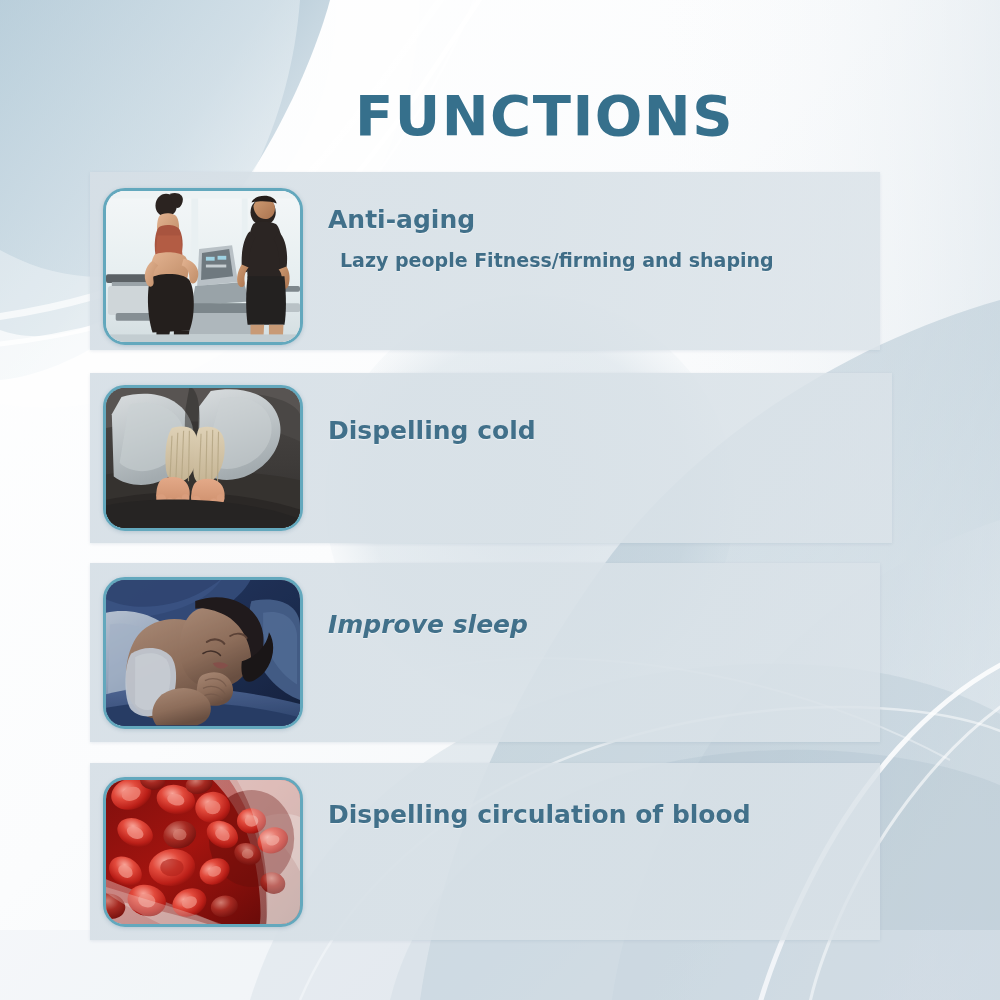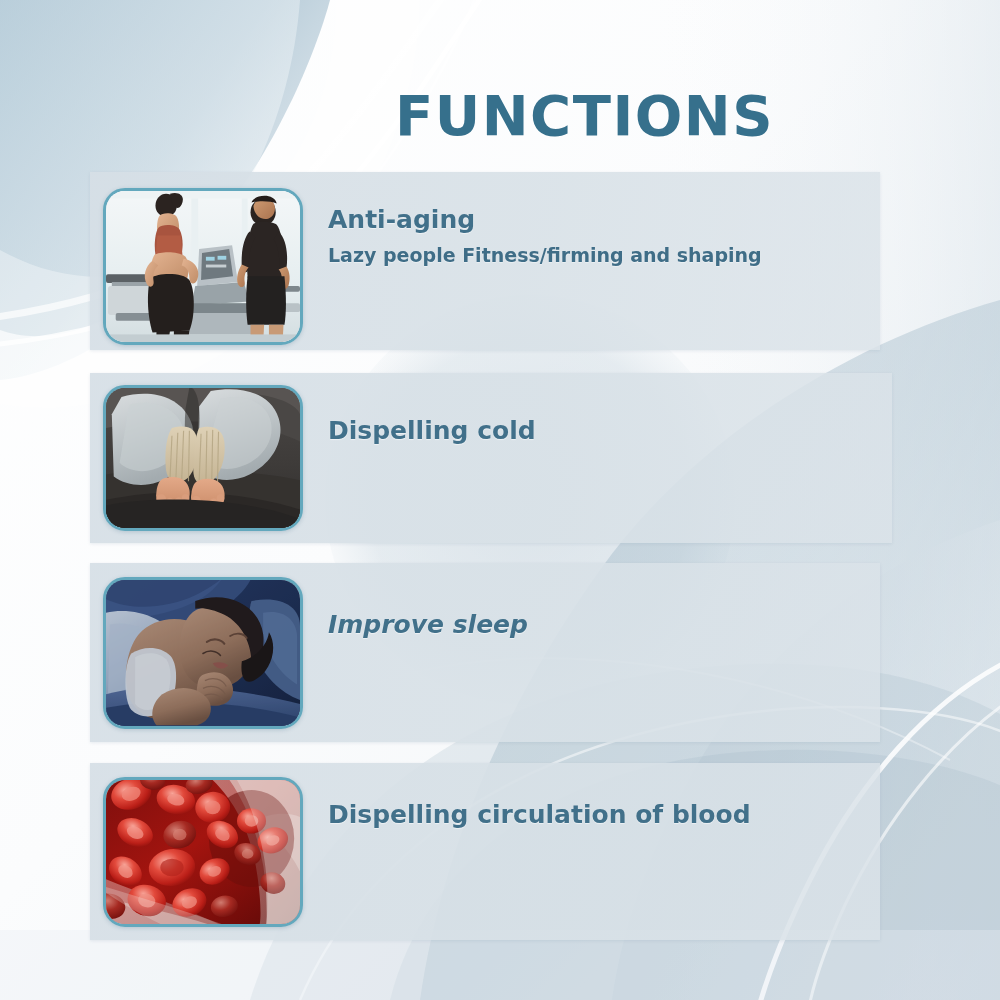--- a/index.html
+++ b/index.html
@@ -35,21 +35,20 @@
     position: absolute;
     left: 355px;
     top: 88px;
     font-size: 56px;
     font-weight: 700;
     letter-spacing: 1.5px;
     color: #36708c;
     line-height: 1;
     text-shadow: 0 1px 2px rgba(255,255,255,0.75);
     white-space: nowrap;
-    margin-left: 40px;
   }
 
   
   .rows {
     position: absolute;
     left: 0; top: 0;
     width: 1000px;
     height: 1000px;
   }
   .row {
@@ -100,21 +99,21 @@
     color: #41708a;
     line-height: 1.25;
     margin: 0 0 7px 0;
     text-shadow: 0 1px 1px rgba(255,255,255,0.55);
   }
   .subline {
     font-size: 19px;
     font-weight: 600;
     color: #3f6d87;
     line-height: 1.45;
-    margin: 0;
+    margin: 12px;
     text-shadow: 0 1px 1px rgba(255,255,255,0.45);
   }
   .subline .ln { display: block; }
 </style>
 </head>
 <body>
 
 <div id="poster">
 
   <div class="bg-layer">

